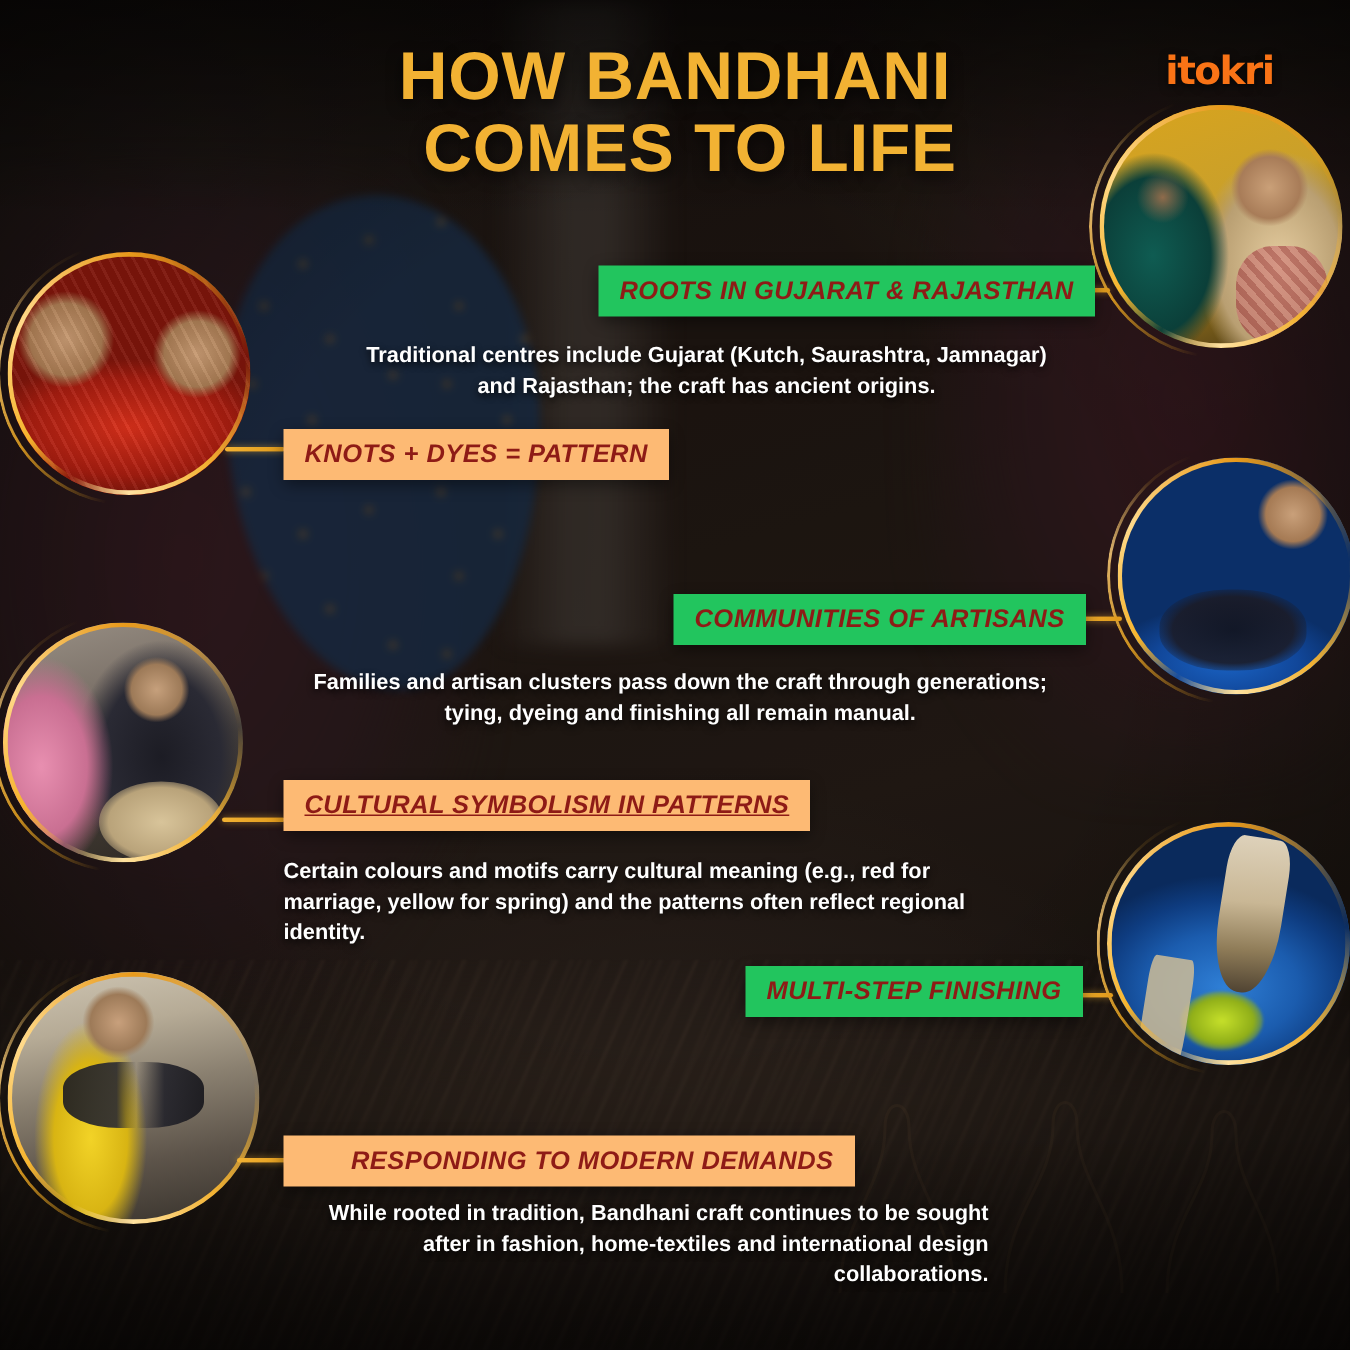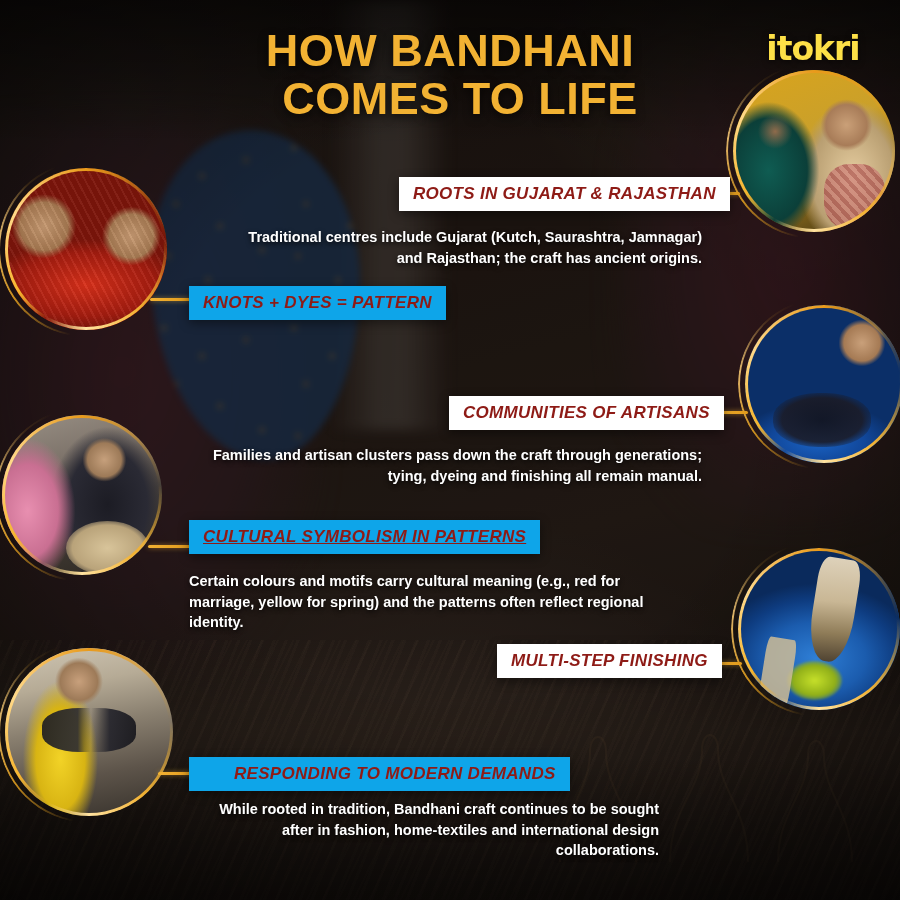--- a/index.html
+++ b/index.html
@@ -60,22 +60,22 @@
 
   
   .title{position:absolute;left:0;right:0;top:27px;text-align:center;
     color:#F2B233;font-weight:800;font-size:45px;line-height:1.07;
     letter-spacing:.5px;text-shadow:0 3px 10px rgba(0,0,0,.65);}
   .title .l2{display:block;margin-left:20px;}
 
   
   .logo{position:absolute;right:28px;top:26px;width:118px;height:44px;
     display:flex;align-items:center;justify-content:center;}
-  .logo-word{font-family:"DejaVu Sans", sans-serif;font-weight:800;font-size:33px;
-    color:#fde047;letter-spacing:-1px;line-height:1;
+  .logo-word{font-family:"DejaVu Sans", sans-serif;font-weight:800;font-size:26px;
+    color:#f97316;letter-spacing:-1px;line-height:1;
     text-shadow:0 2px 6px rgba(0,0,0,.6);}
 
   
   .circle{position:absolute;border-radius:50%;overflow:hidden;}
   .ring{position:absolute;border-radius:50%;pointer-events:none;}
   .ring::before{content:"";position:absolute;inset:0;border-radius:50%;
     border:3px solid transparent;
     background:conic-gradient(from 210deg,
       rgba(248,190,70,0) 0deg, #F6B52F 28deg, #FFD98A 86deg, #E89A1C 150deg,
       rgba(225,150,25,.25) 205deg, rgba(246,181,47,0) 232deg,
@@ -144,27 +144,27 @@
 
   
   .conn{position:absolute;height:3px;background:linear-gradient(90deg,#F2B233,#E09A1C);
     box-shadow:0 0 5px rgba(242,178,51,.55);border-radius:2px;}
 
   
   .chip{position:absolute;display:inline-block;
     font-size:17px;font-weight:800;font-style:italic;letter-spacing:.3px;
     padding:8px 14px 9px;white-space:nowrap;line-height:1;
     box-shadow:0 3px 10px rgba(0,0,0,.45);}
-  .chip.cream{background:#ffffff;color:#8E1B16;}
-  .chip.amber{background:#0ea5e9;color:#8E1B16;}
+  .chip.cream{background:#22c55e;color:#8E1B16;}
+  .chip.amber{background:#fdba74;color:#8E1B16;}
 
   
   .body{position:absolute;color:#FFFFFF;font-size:14.5px;font-weight:700;
     line-height:1.42;text-shadow:0 2px 5px rgba(0,0,0,.8);}
-  .body.right{text-align:right;}
+  .body.right{text-align:center;}
   .body.left{text-align:left;}
 </style>
 </head>
 <body>
 
 <div class="stage">
 
   <div class="bg">
     <div class="bg-base"></div>
     <div class="bg-fig-left"></div>

